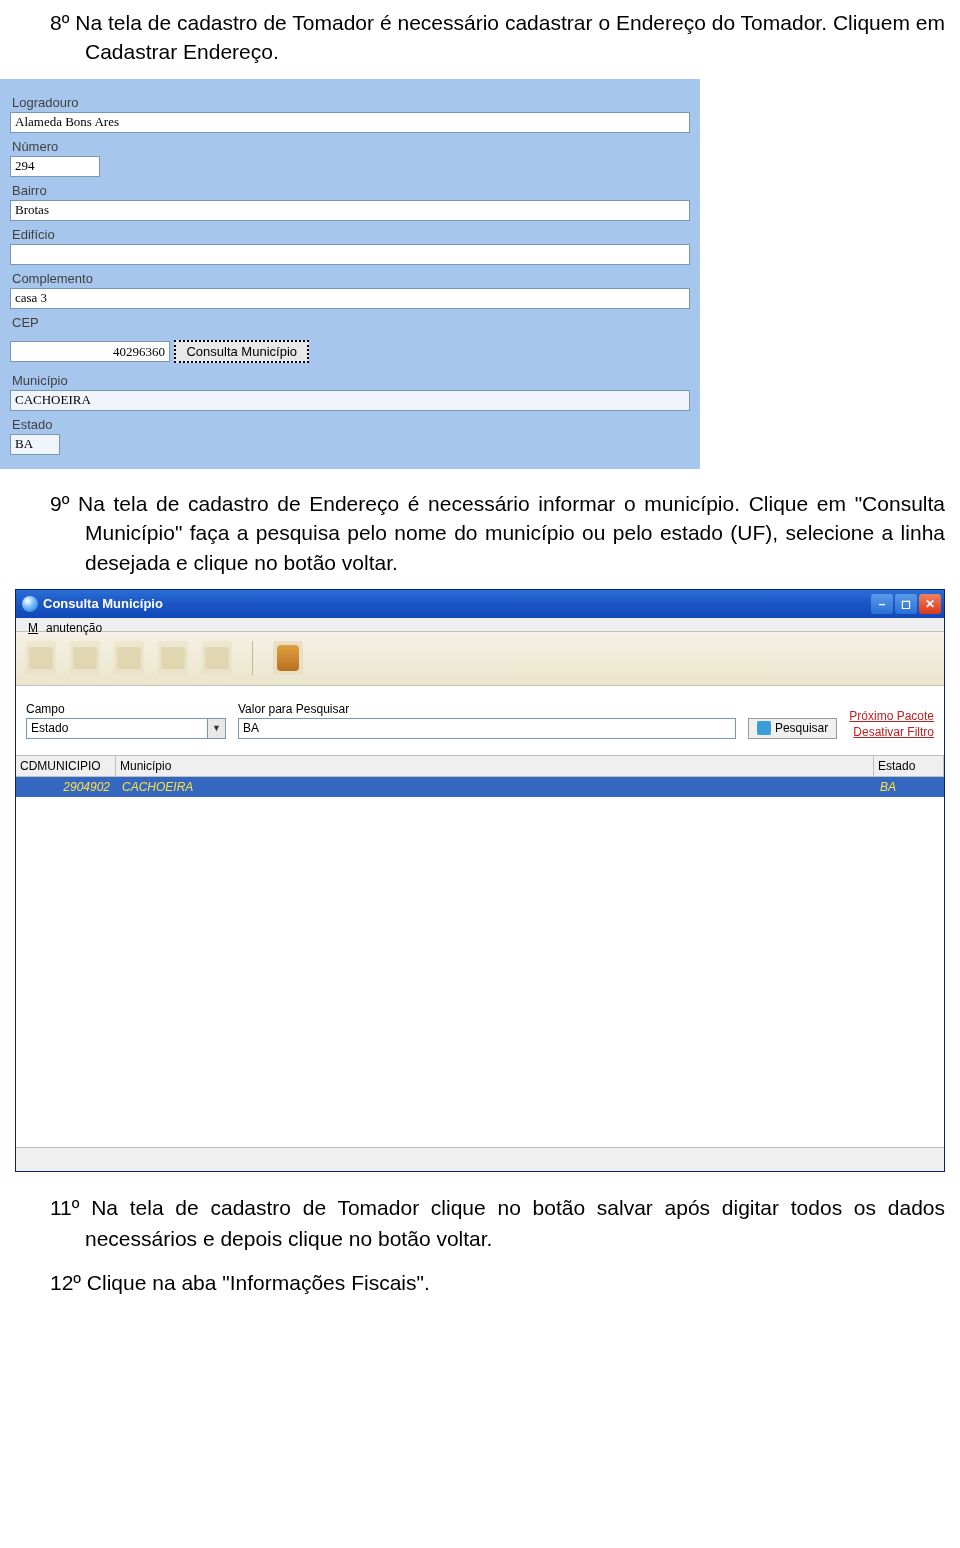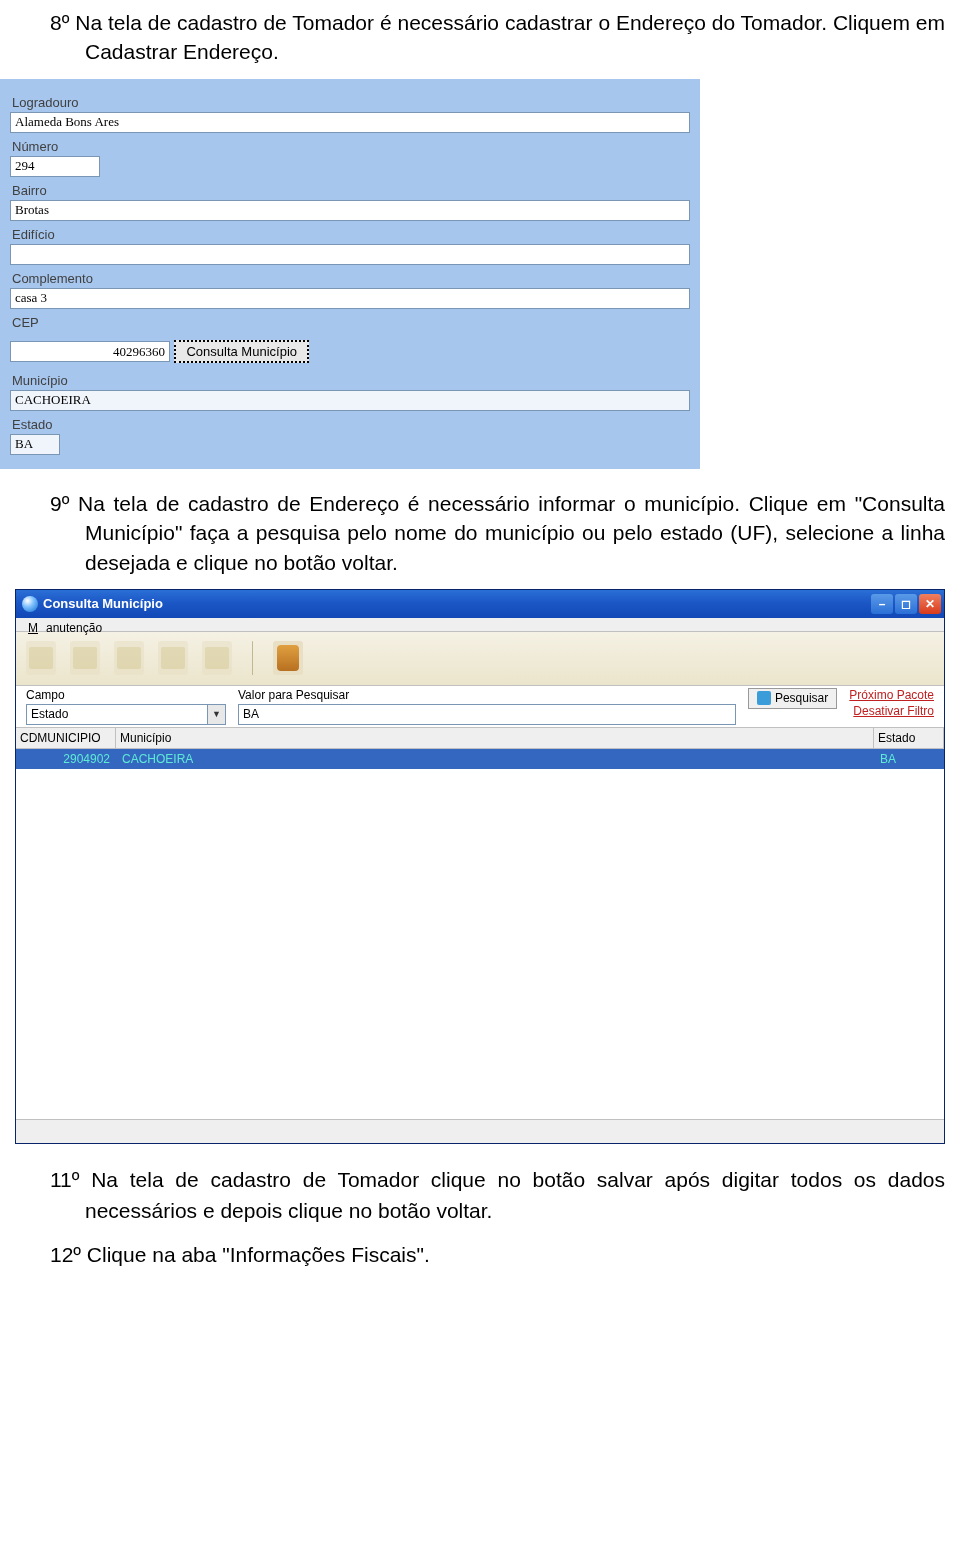--- a/index.html
+++ b/index.html
@@ -30,38 +30,38 @@
   .menubar { background: #efefef; height: 14px; border-bottom: 1px solid #c0c0c0; padding-left: 4px; }
   .menubar span { font-family: "Tahoma", sans-serif; font-size: 12px; display: inline-block; padding: 3px 8px; }
   .menubar span u { text-decoration: underline; }
   .toolbar { background: linear-gradient(#f5f1e4,#ebe5cc); height: 54px; display: flex; align-items: center; gap: 14px; padding: 0 10px; border-bottom: 1px solid #c0c0c0; }
   .tool-icon { width: 30px; height: 34px; background: #e8dfc4; border-radius: 3px; position: relative; opacity: 0.55; }
   .tool-icon.sep { width: 1px; background: #c0b890; margin: 0 6px; opacity: 1; }
   .tool-icon.db { opacity: 1; }
   .tool-icon.db::before { content:""; position:absolute; top:4px; left:4px; right:4px; bottom:4px; border-radius:4px; background: linear-gradient(#e0a040,#b87020); }
   .tool-icon.folder::before { content:""; position:absolute; top:6px; left:3px; right:3px; bottom:6px; background:#d4c894; border-radius:2px; }
 
-  .search-row { background: #fff; padding: 2px 10px; display: flex; align-items: flex-start; gap: 12px; border-bottom: 1px solid #c0c0c0; }
+  .search-row { background: #fff; padding: 16px 10px; display: flex; align-items: flex-end; gap: 12px; border-bottom: 1px solid #c0c0c0; }
   .search-col { display: flex; flex-direction: column; }
   .search-col label { font-family: "Tahoma", sans-serif; font-size: 12px; margin-bottom: 2px; }
   .combo { display: flex; }
   .combo-input { font-family: "Tahoma", sans-serif; font-size: 12px; border: 1px solid #7a96b5; padding: 2px 4px; height: 21px; }
   .combo-btn { width: 18px; height: 21px; border: 1px solid #7a96b5; border-left: none; background: #e8e8e8; display:flex; align-items:center; justify-content:center; font-size:9px; color:#333; }
   .btn-pesquisar { display: flex; align-items: center; gap: 4px; font-family: "Tahoma", sans-serif; font-size: 12px; border: 1px solid #999; background: #f0f0f0; padding: 2px 8px; height: 21px; }
   .btn-pesquisar .picon { width:14px; height:14px; background:#3a9cd8; border-radius:2px; }
   .right-links { margin-left: auto; display:flex; flex-direction:column; align-items:flex-end; gap:2px; }
   .right-links a { font-family: "Tahoma", sans-serif; font-size: 12px; color: #c02020; text-decoration: underline; }
 
   .grid { }
   .grid-header { display:flex; background:#efefef; border-bottom: 1px solid #c0c0c0; }
   .grid-header .col { font-family: "Tahoma", sans-serif; font-size: 12px; padding: 3px 4px; border-right: 1px solid #c0c0c0; }
   .col-code { width: 100px; }
   .col-name { flex: 1; }
   .col-state { width: 70px; }
-  .grid-row { display:flex; background:#3468c0; color:#5eead4; }
+  .grid-row { display:flex; background:#3468c0; color:#fde047;font-style:italic; }
   .grid-row .col { font-family: "Tahoma", sans-serif; font-size: 12px; padding: 3px 6px; }
   .grid-body { background:#fff; height: 370px; }
   .grid-footer { background:#efefef; height: 24px; border-top:1px solid #c0c0c0; }
 
   .final { margin-top: 20px; }
   .final p { font-size: 21px; line-height: 1.5; margin: 10px 15px 12px 50px; text-align: justify; text-indent: -35px; padding-left: 35px; }
 </style>
 </head>
 <body>
 

